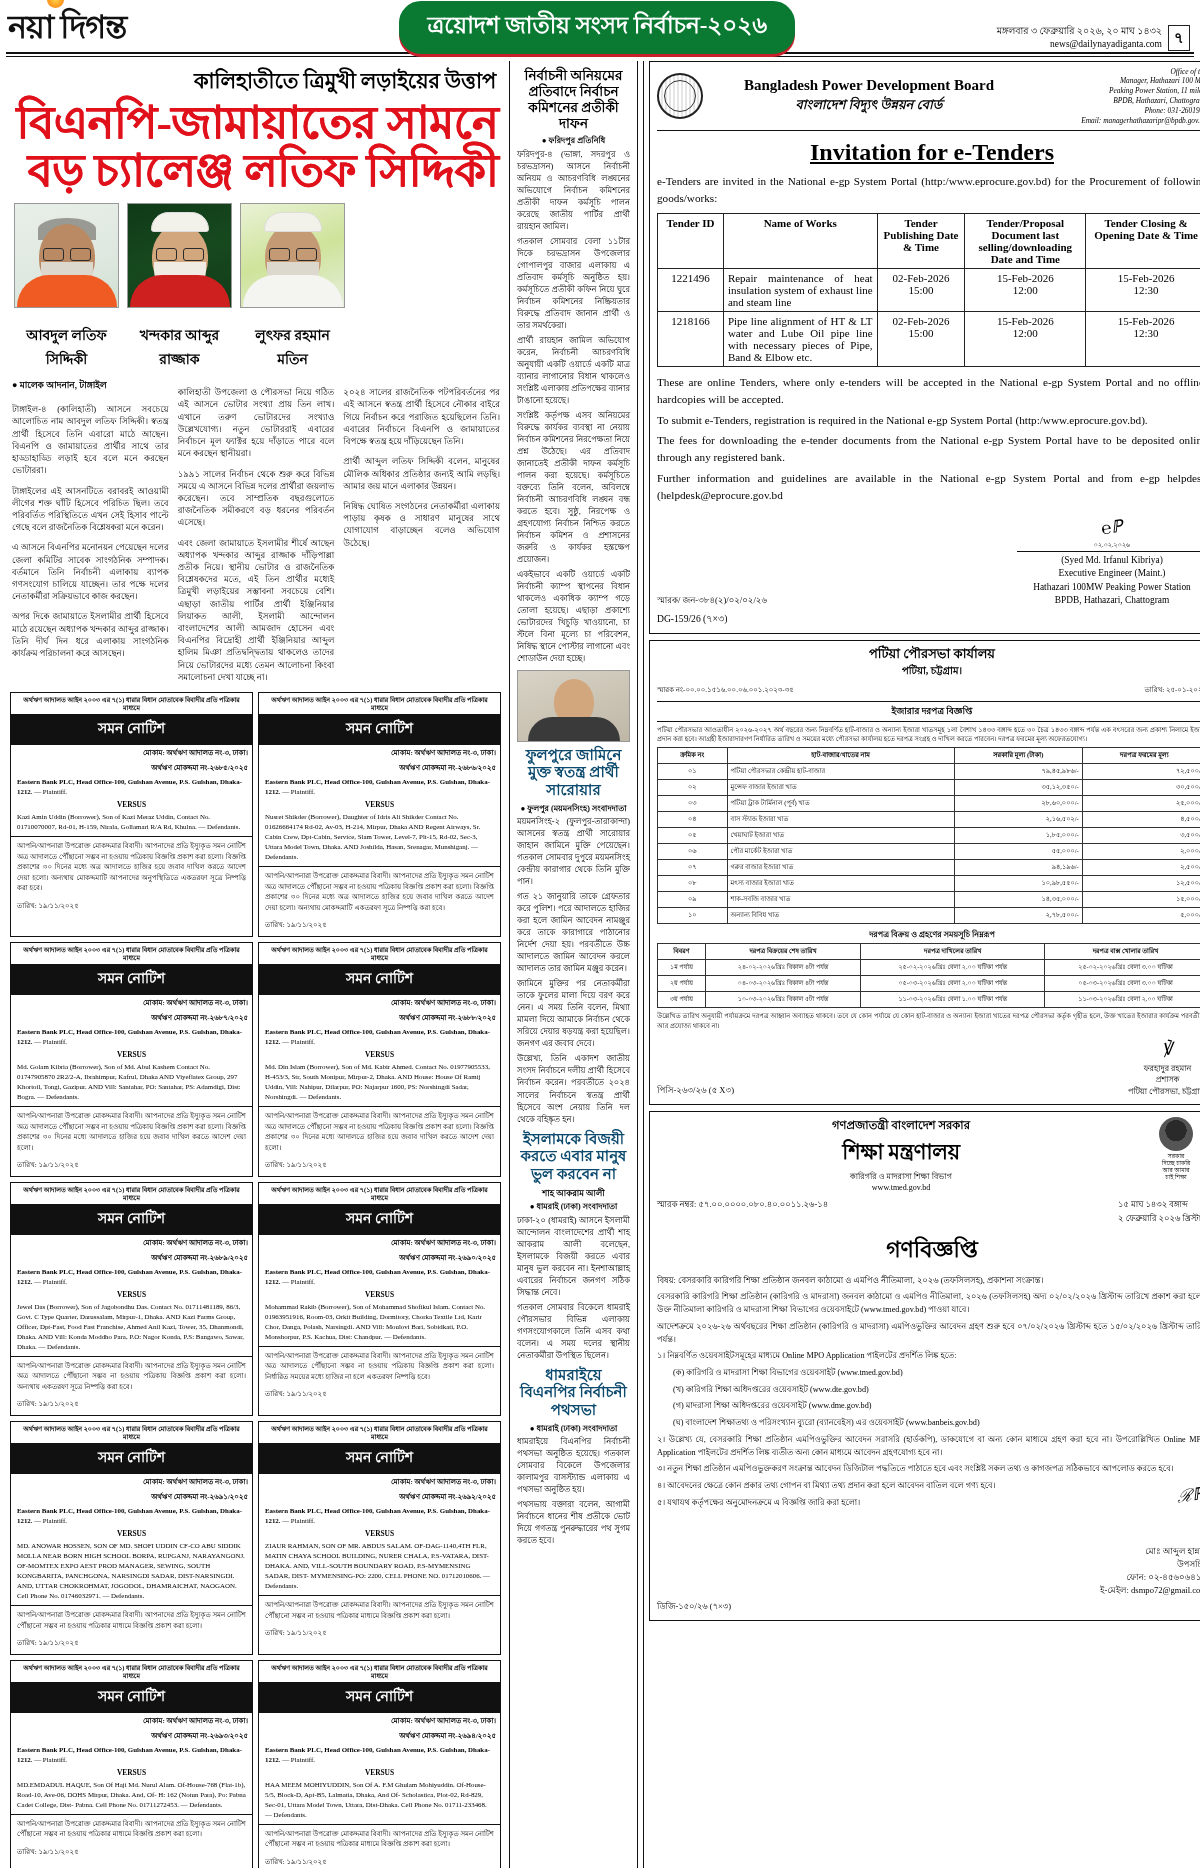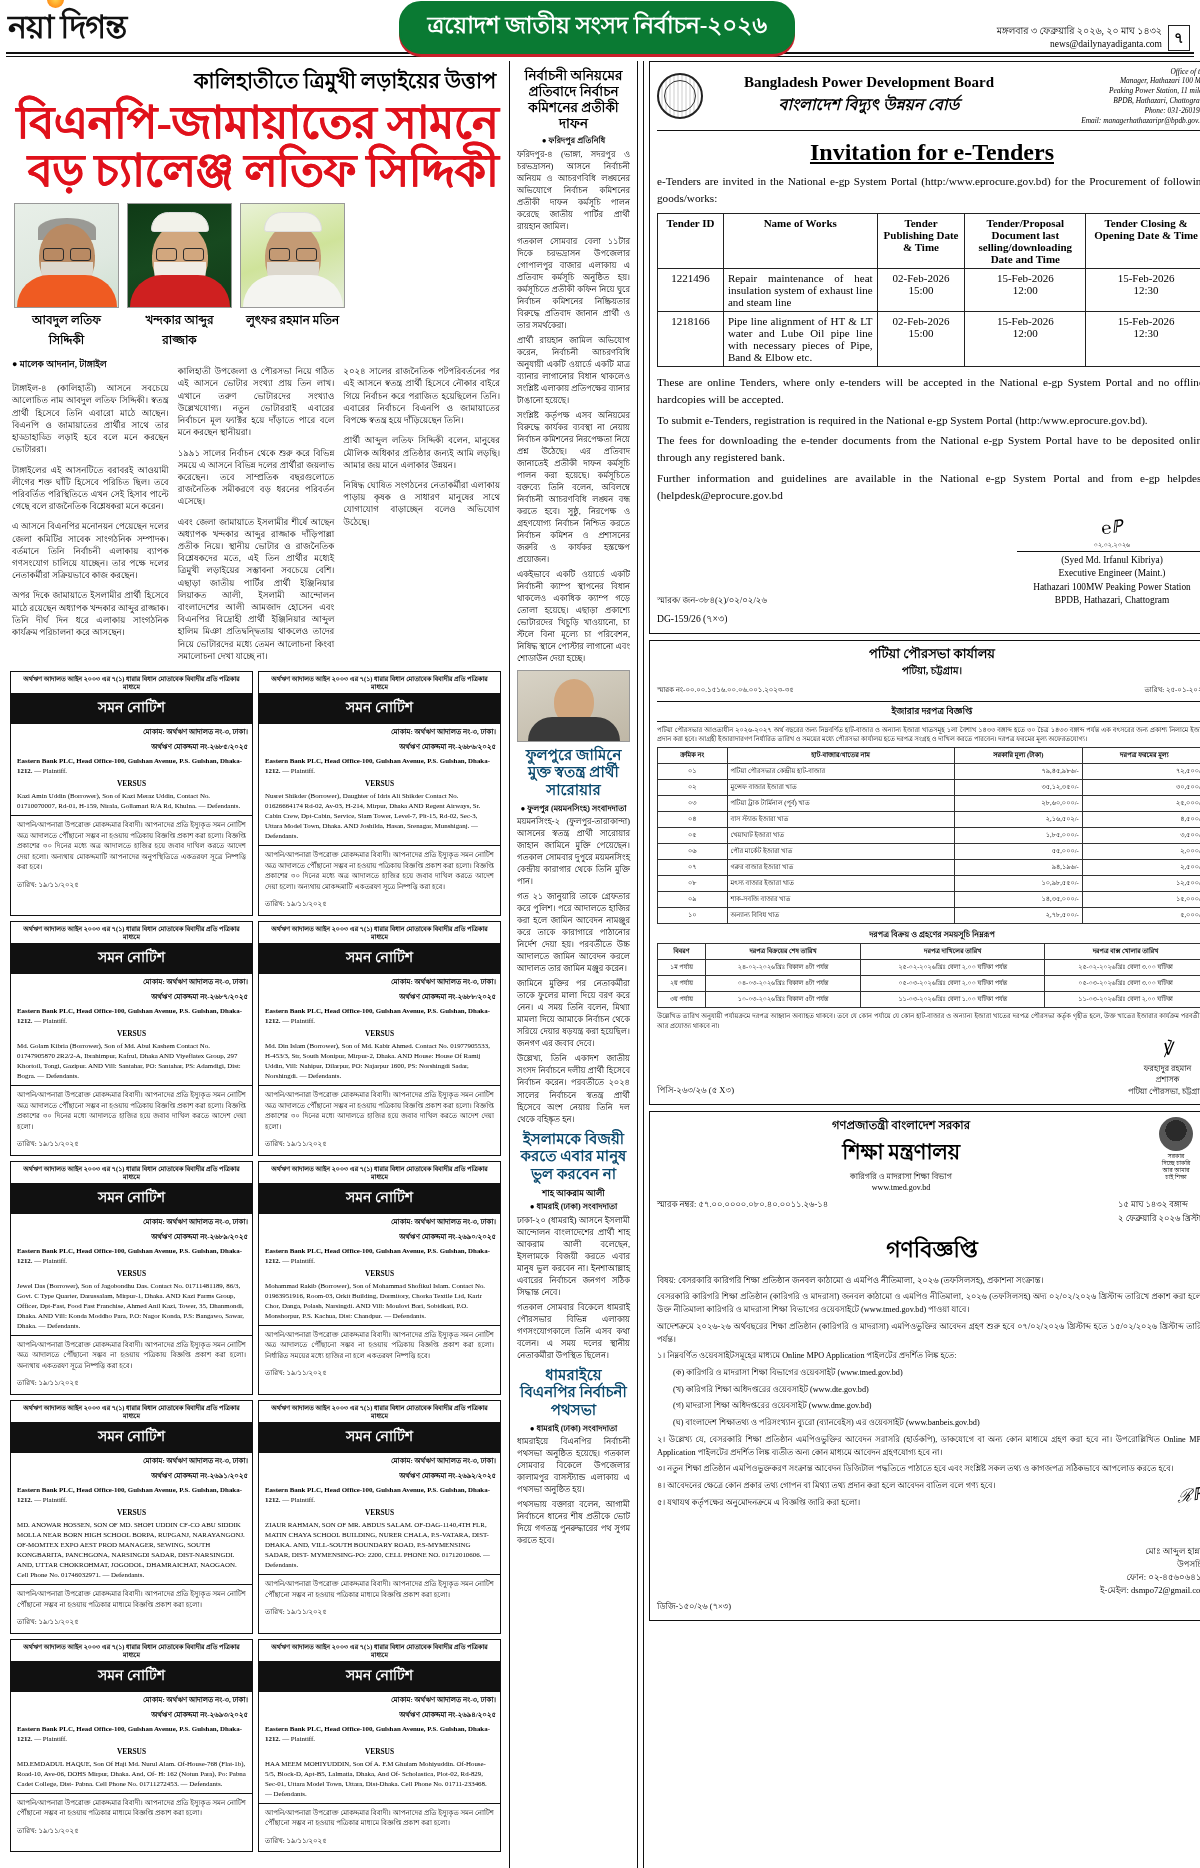--- a/index.html
+++ b/index.html
@@ -89,21 +89,21 @@
   .cap { position:absolute; top:8px; left:50%; transform:translateX(-50%); width:58px; height:20px; background:#f2f2ea; border-radius:26px 26px 4px 4px; border:1px solid #ddd;}
   .beard { position:absolute; top:58px; left:50%; transform:translateX(-50%); width:52px; height:34px; background:#f0ece4; border-radius:0 0 40px 40px;}
   .beard-gray { background:#ddd8cd; }
   .glasses { position:absolute; top:44px; left:50%; transform:translateX(-50%); width:48px; height:11px; }
   .glasses::before, .glasses::after {
     content:''; position:absolute; top:0; width:19px; height:11px;
     border:1.6px solid #2b2b2b; border-radius:3px;
   }
   .glasses::before { left:0; } .glasses::after { right:0; }
   .hairg { position:absolute; top:14px; left:50%; transform:translateX(-50%); width:58px; height:22px; background:#9a9a95; border-radius:50% 50% 0 0;}
-  .photo-cap { text-align:center; font-size:12px; padding-top:3px; font-weight:bold; }
+  .photo-cap { text-align:center; font-size:14px; padding-top:16px; font-weight:bold; }
 
   .lead-body { display:grid; grid-template-columns: repeat(3, 1fr); gap: 0 9px; padding: 6px 4px 0 6px; }
   .byline { font-size: 9px; font-weight: bold; padding-bottom: 2px; }
   .bn-col p {
     margin: 8px 0 3px; font-size: 8.6px; line-height: 1.42;
     text-align: justify; font-family: "Liberation Serif", serif;
   }
 
   
   .notice-grid {
@@ -155,21 +155,21 @@
     width:46px; height:46px; border-radius:50%; border:2px solid #222;
     display:flex; align-items:center; justify-content:center; flex:0 0 auto;
     background: repeating-linear-gradient(90deg,#fff 0 2px,#e6e6e6 2px 4px);
     position:relative;
   }
   .bpdb-seal::after{
     content:''; position:absolute; inset:5px; border:1px solid #333; border-radius:50%;
   }
   .bpdb-names { flex:1; text-align:center; }
   .bpdb-en { font-size: 15px; font-weight:bold; font-family:"Liberation Serif",serif; }
-  .bpdb-bn { font-size: 16px; font-weight:bold; font-style: italic; padding-top:1px;}
+  .bpdb-bn { font-size: 13px; font-weight:bold; font-style: italic; padding-top:1px;}
   .bpdb-addr { font-size: 7.4px; font-style:italic; text-align:right; line-height:1.35; width: 172px; }
   .inv-title {
     text-align:center; font-size: 24px; font-weight:bold;
     text-decoration: underline; padding: 8px 0 7px;
   }
   .inv-intro { font-size: 11.2px; line-height:1.5; text-align: justify; padding-bottom:6px; }
   table.tender { width:100%; border-collapse: collapse; font-size: 11px; }
   table.tender th, table.tender td { border:1px solid #222; padding: 3px 4px; vertical-align: top; }
   table.tender th { text-align:center; font-weight:bold; }
   table.tender td.c { text-align:center; }

